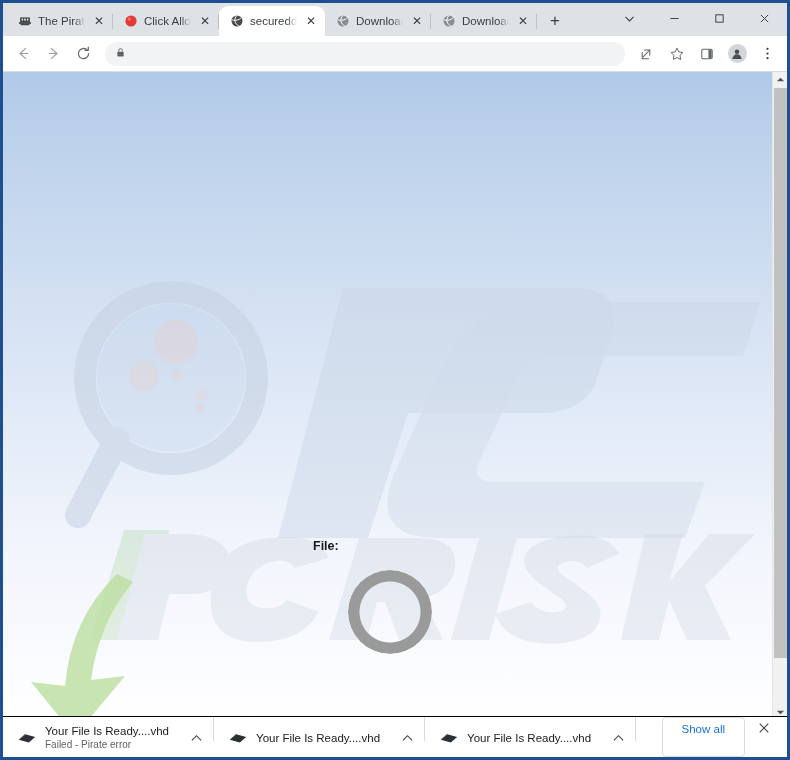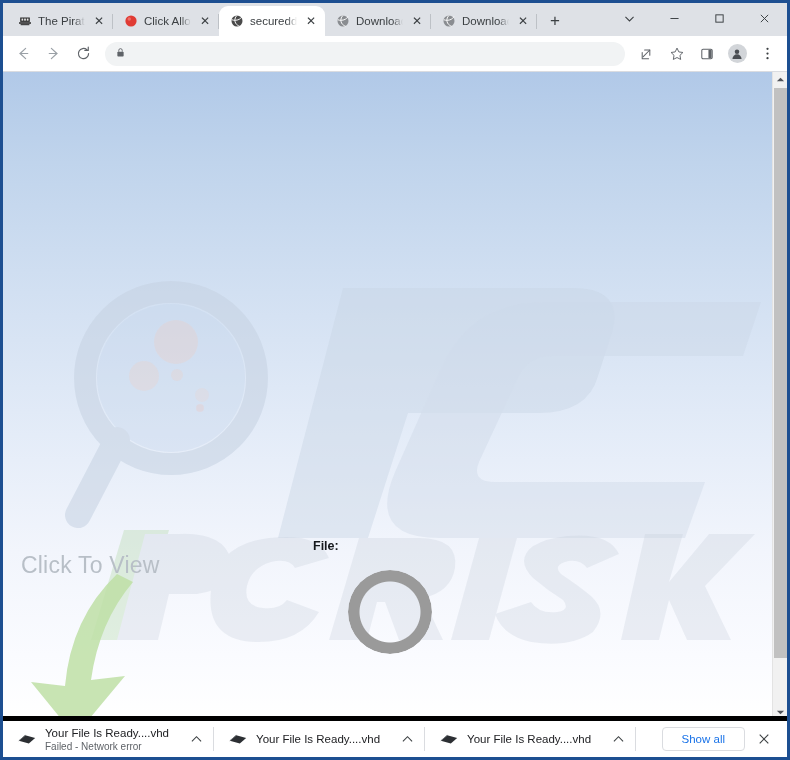--- a/index.html
+++ b/index.html
@@ -249,23 +249,22 @@
     border-radius: 0;
   }
 
   
   #shelf {
     position: absolute;
     left: 0; bottom: 0;
     width: 784px;
     height: 41px;
     background: #ffffff;
-    border-top: 5px solid #000000;
-    display: flex;
-    align-items: center;
+    border-top: 1px solid #000000;
+    display: flex;
     padding: 0 6px 0 0;
   }
   .dl-item {
     position: relative;
     height: 41px;
     display: flex;
     align-items: center;
     gap: 8px;
     padding: 0 8px 0 14px;
     flex: 0 0 auto;
@@ -521,21 +520,20 @@
           <path d="M460 18 L498 18 L470 120 L432 120 Z" fill="#c7cfdb"></path>
           <path d="M548 16 Q590 12 600 34 L568 48 Q560 38 546 42 Q534 46 542 54 Q560 66 572 76 Q590 92 574 112 Q552 128 512 122 Q484 116 476 94 L512 82 Q520 94 538 92 Q552 90 544 80 Q528 70 514 58 Q496 40 514 26 Q528 18 548 16 Z" fill="#c7cfdb"></path>
           <path d="M626 14 L664 14 L650 62 L690 14 L736 14 L686 66 L712 120 L668 120 L650 80 L640 120 L602 120 Z" fill="#c7cfdb"></path>
         </g>
       </svg>
 
       <svg class="green-arrow" viewBox="0 0 130 172">
         <path d="M104 4 Q58 48 52 116 L18 112 L62 166 L112 106 L78 110 Q86 52 120 12 Z" fill="#bedfa6" opacity="0.85"></path>
       </svg>
 
-      <div class="click-to-view">Click To View</div>
 
       <div class="file-label">
         <div>File:</div>
       </div>
 
       <div class="spinner" id="spinner" style="background: conic-gradient(rgb(154, 154, 154) 0deg, rgb(154, 154, 154) 342deg, rgb(74, 143, 208) 342deg, rgb(74, 143, 208) 82.8deg, rgb(154, 154, 154) 82.8deg, rgb(154, 154, 154) 360deg); mask-image: radial-gradient(circle, transparent 0px, transparent 30px, rgb(0, 0, 0) 31px);"></div>
 
     </div>
 
     <div id="scrollbar">
@@ -557,21 +555,21 @@
 
     <div class="dl-item">
       <span class="dl-icon">
         <svg width="20" height="16" viewBox="0 0 22 16">
           <path d="M2 10 L9 4 L20 7 L13 13 Z" fill="#2c2f33"></path>
           <path d="M2 10 L9 4" stroke="#6a6e73" stroke-width="1" fill="none"></path>
         </svg>
       </span>
       <span class="dl-texts">
         <span class="dl-name">Your File Is Ready....vhd</span>
-        <span class="dl-status">Failed - Network error</span>
+        <span class="dl-status">Failed - Pirate error</span>
       </span>
       <span class="dl-menu">
         <svg width="11" height="8" viewBox="0 0 12 8">
             <path d="M1 6.5 L6 1.5 L11 6.5" stroke="#3c4043" stroke-width="1.2" fill="none"></path>
           </svg>
       </span>
     </div>
     <div class="dl-sep"></div>
 
     <div class="dl-item">

